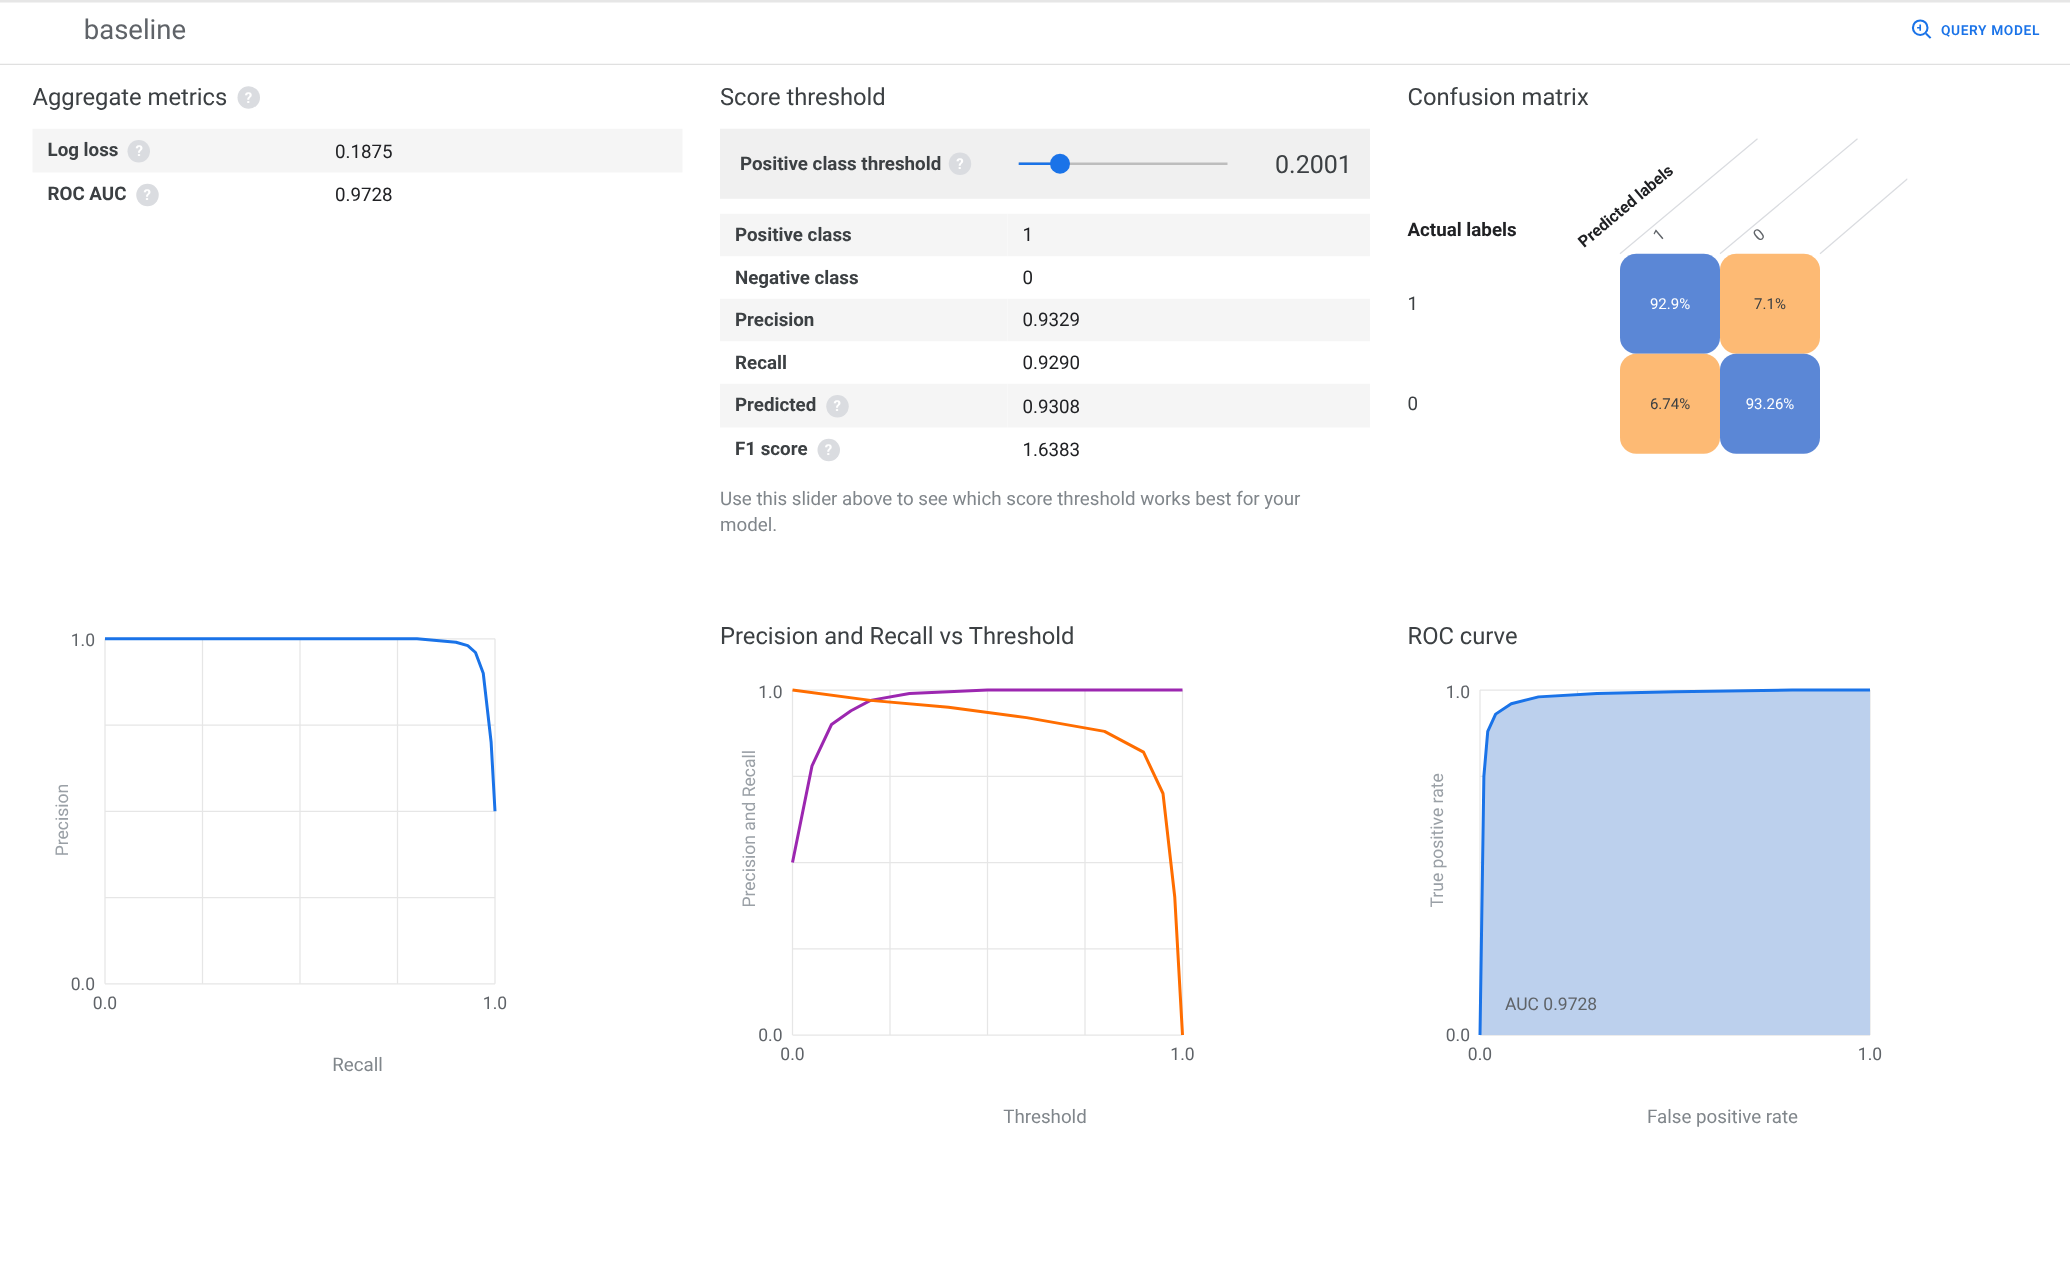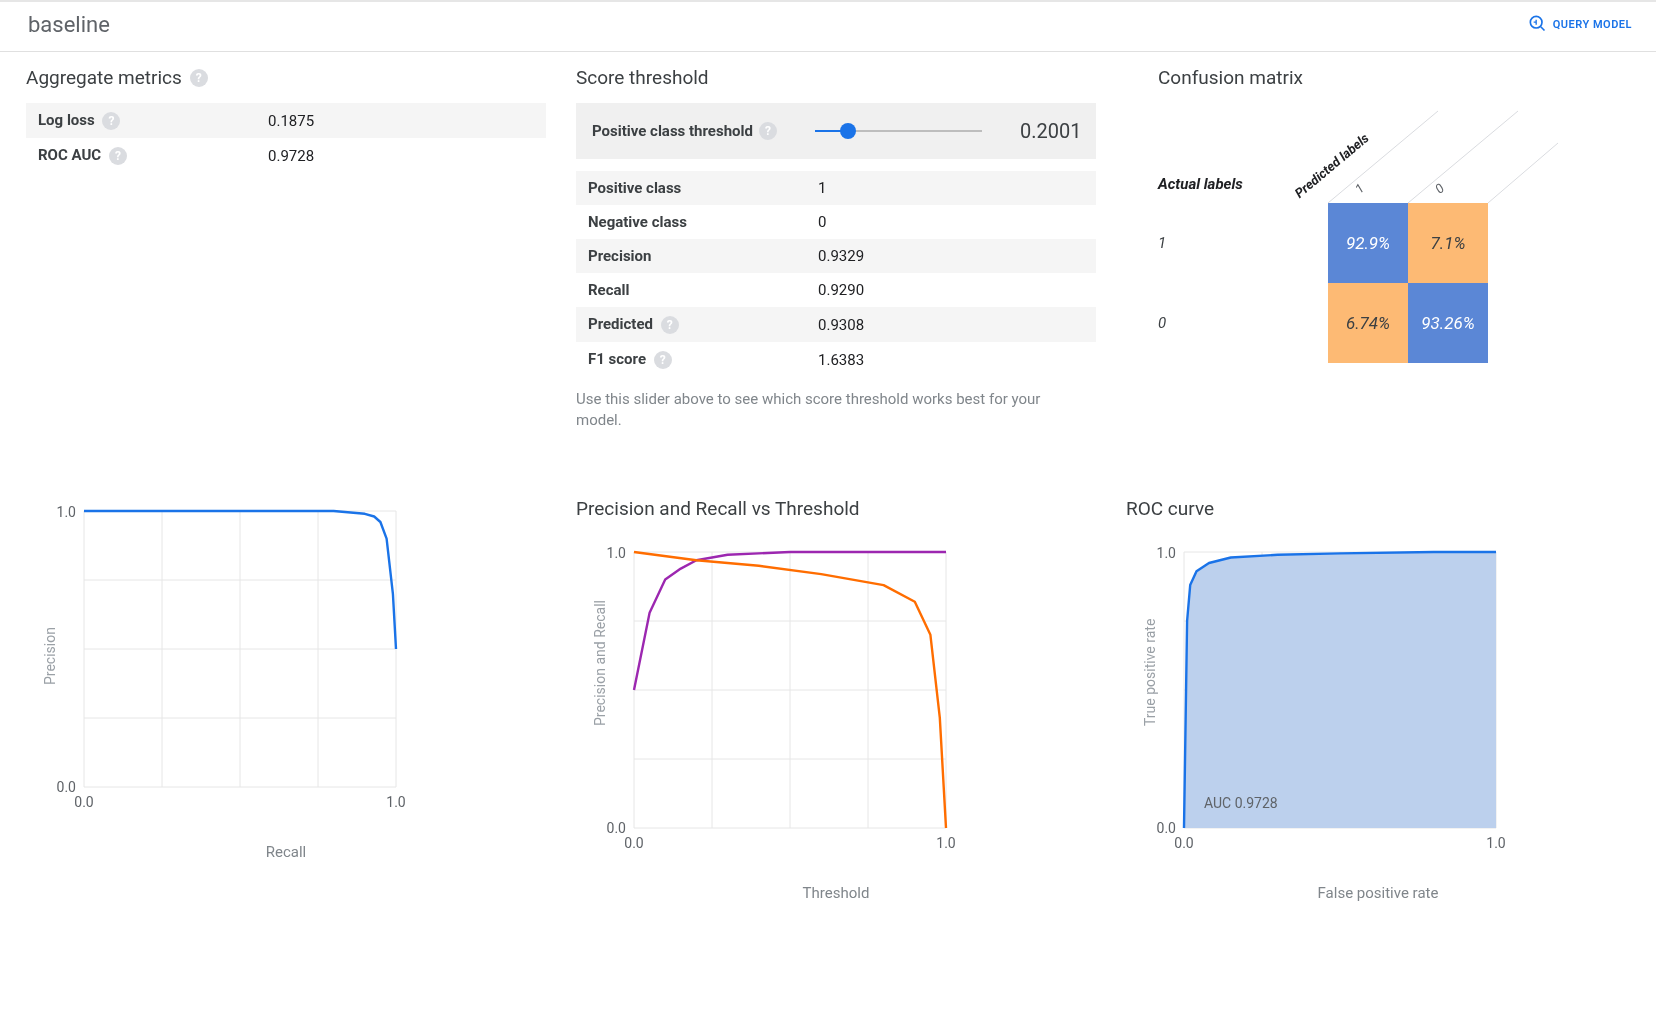--- a/index.html
+++ b/index.html
@@ -5,28 +5,28 @@
   * { box-sizing: border-box; }
   html, body { margin:0; padding:0; background:#fff; font-family: Roboto, "Helvetica Neue", Arial, sans-serif; color:#202124; }
   body { width:1656px; height:1025px; overflow:hidden; }
 
   .header {
     display:flex; justify-content:space-between; align-items:center;
     padding:10px 24px 14px 28px;
     border-top:2px solid #e6e6e6;
     border-bottom:1px solid #e0e0e0;
   }
-  .header-title { font-size:22px; color:#5f6368; font-weight:400; }
+  .header-title { font-size:22px; color:#5f6368; font-weight:400;margin-left:39px; }
   .query-btn { display:flex; align-items:center; gap:6px; color:#1a73e8; font-size:11px; font-weight:600; letter-spacing:0.5px; cursor:pointer; }
   .query-btn svg { width:20px; height:20px; }
 
   .main { display:flex; padding:10px 26px 0 26px; gap:30px; }
   .col1 { width:520px; flex:0 0 520px; }
   .col2 { width:520px; flex:0 0 520px; }
-  .col3 { flex:1;margin-left:32px; }
+  .col3 { flex:1; }
 
   .sect-title { font-size:19px; color:#3c4043; display:flex; align-items:center; gap:8px; margin:4px 0 14px 0; font-weight:400; }
 
   .help-icon { display:inline-flex; width:18px; height:18px; border-radius:50%; background:#dadce0; color:#fff; font-size:12px; font-weight:700; align-items:center; justify-content:center; }
 
   .metric-table { width:100%; border-collapse:collapse; }
   .metric-table tr:nth-child(odd){ background:#f5f5f5; }
   .metric-table td { padding:8px 12px; font-size:15px; color:#3c4043; }
   .metric-table td.val { color:#202124; }
   .metric-table td.lab { font-weight:700; width:230px; }
@@ -36,27 +36,27 @@
   .threshold-label { font-size:15px; font-weight:700; color:#3c4043; white-space:nowrap; display:flex; align-items:center; gap:6px;}
   .slider-track { flex:1; height:2px; background:#bdbdbd; position:relative; margin:0 10px;}
   .slider-fill { position:absolute; left:0; top:0; height:2px; background:#1a73e8; }
   .slider-thumb { position:absolute; top:-7px; width:16px; height:16px; border-radius:50%; background:#1a73e8; transform:translateX(-50%); }
   .threshold-val { font-size:20px; color:#3c4043; width:60px; text-align:right;}
 
   .helper-text { font-size:15px; color:#80868b; margin-top:12px; max-width:500px; line-height:1.4;}
 
   
   .cm { position:relative; margin-top:6px;}
-  .cm-grid { display:grid; grid-template-columns:170px 80px 80px; grid-template-rows:100px 80px 80px;font-style:italic; }
+  .cm-grid { display:grid; grid-template-columns:170px 80px 80px; grid-template-rows:100px 80px 80px; }
   .cm-head-actual { grid-column:1; grid-row:1; display:flex; align-items:flex-end; padding-bottom:10px; font-size:15px; font-weight:700; }
   .cm-head-pred { grid-column:2 / span 2; grid-row:1; position:relative; }
   .cm-head-pred .lbl { position:absolute; transform:rotate(-40deg); font-size:13px; font-weight:700; left:-42px; top:55px; white-space:nowrap;}
   .cm-diag { position:absolute; transform:rotate(-40deg); font-size:13px; color:#5f6368; }
   .cm-row-label { display:flex; align-items:center; font-size:15px; color:#3c4043; }
-  .cm-cell { display:flex; align-items:center; justify-content:center; font-size:17px; }
+  .cm-cell { display:flex; align-items:center; justify-content:center; font-size:12px;border-radius:13px; }
   .cm-cell.blue { background:#5b87d6; color:#fff; }
   .cm-cell.gray { background:#fdba74; color:#3c4043; }
 
   
   .charts { display:flex; padding:62px 26px 0 26px; gap:30px; }
   .chart-col { width:520px; flex:0 0 520px; }
   .chart-col:last-child { flex:1; }
 
   .chart-box { position:relative; }
   .chart-svg { display:block; }

